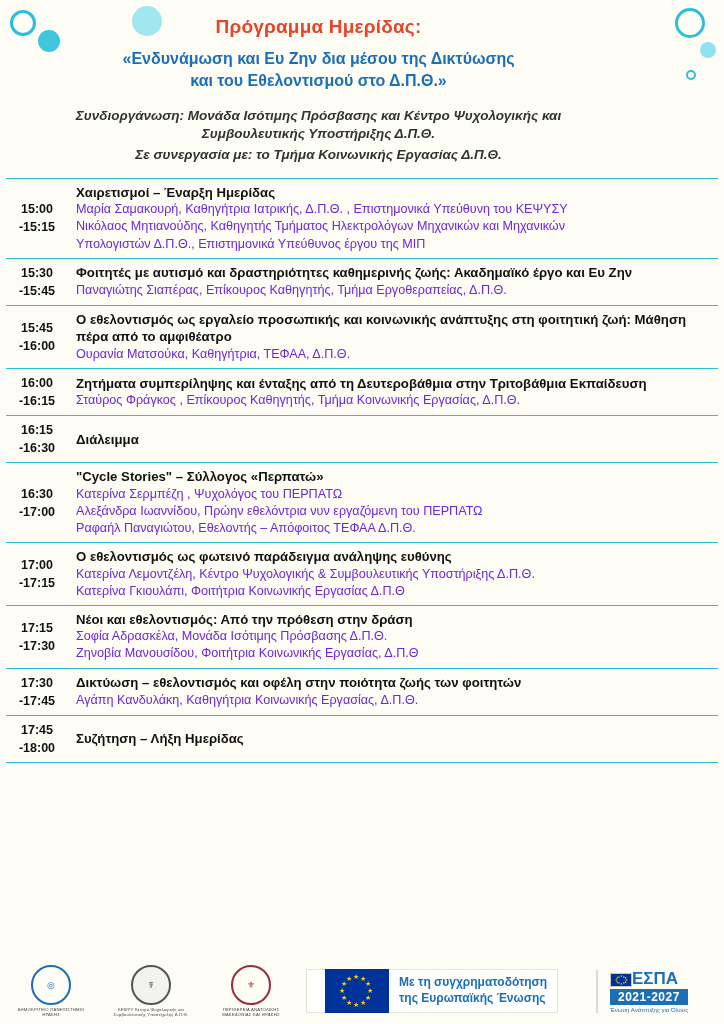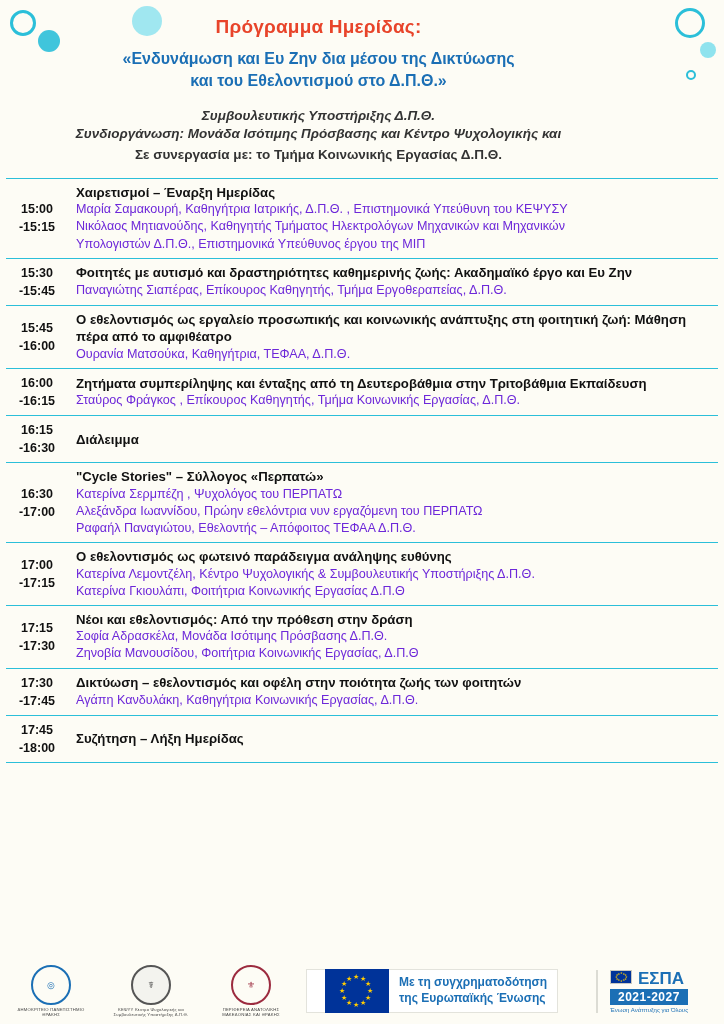--- a/index.html
+++ b/index.html
@@ -51,20 +51,21 @@
   .doc-org {
     color: #333;
     font-style: italic;
     font-weight: bold;
     font-size: 13.5px;
     line-height: 1.35;
     margin: 4px 0 0 0;
   }
   .doc-coop {
     color: #333;
+    font-style: italic;
     font-weight: bold;
     font-size: 13.5px;
     line-height: 1.35;
     margin: 2px 0 0 0;
   }
 
   
   .schedule {
     width: 712px;
     margin: 8px auto 0 auto;
@@ -175,21 +176,21 @@
   }
   .espa {
     margin-left: auto;
     display: flex;
     flex-direction: column;
     align-items: flex-start;
     border-left: 2px solid #dcdcd4;
     padding-left: 12px;
     min-width: 118px;
   }
-  .espa-row { display: flex; align-items: flex-start; gap: 6px; }
+  .espa-row { display: flex; align-items: flex-end; }
   .espa-flag {
     width: 22px; height: 14px;
     background: #003399; position: relative; flex: 0 0 auto;
     border: 1px solid #c8c8c0;
   }
   .espa-name {
     color: #1b6fb5; font-weight: bold; font-size: 17px; line-height: 1;
   }
   .espa-years {
     color: #ffffff; background: #1b6fb5;
@@ -212,22 +213,22 @@
   <div class="bg-deco deco-5"></div>
   <div class="bg-deco deco-6"></div>
 
   <header class="doc-header">
     <div class="doc-title">Πρόγραμμα Ημερίδας:</div>
     <div class="doc-subtitle">
       <div>«Ενδυνάμωση και Ευ Ζην δια μέσου της Δικτύωσης</div>
       <div>και του Εθελοντισμού στο Δ.Π.Θ.»</div>
     </div>
     <div class="doc-org">
+      <div>Συνδιοργάνωση: Μονάδα Ισότιμης Πρόσβασης και Κέντρο Ψυχολογικής και</div>
       <div>Συμβουλευτικής Υποστήριξης Δ.Π.Θ.</div>
-      <div>Συνδιοργάνωση: Μονάδα Ισότιμης Πρόσβασης και Κέντρο Ψυχολογικής και</div>
     </div>
     <div class="doc-coop">Σε συνεργασία με: το Τμήμα Κοινωνικής Εργασίας Δ.Π.Θ.</div>
   </header>
 
   <table class="schedule">
     <tbody id="schedule-body">
         <tr>
           <td class="time-cell">
             <div>15:00</div>
             <div>-15:15</div>

